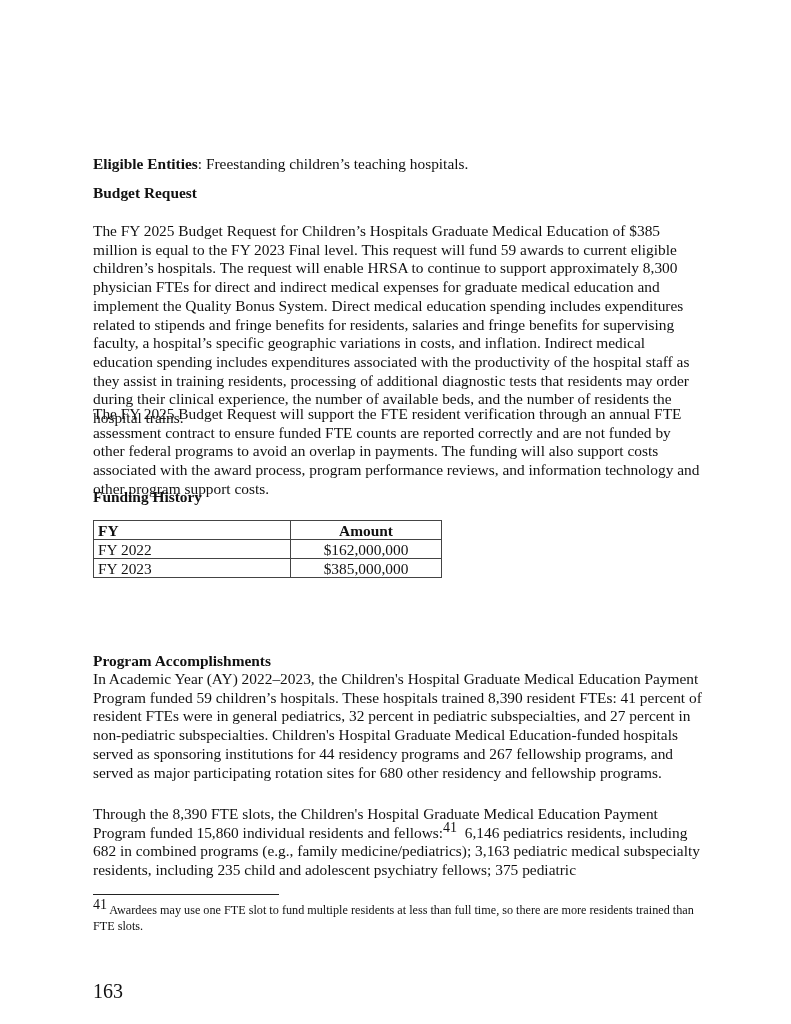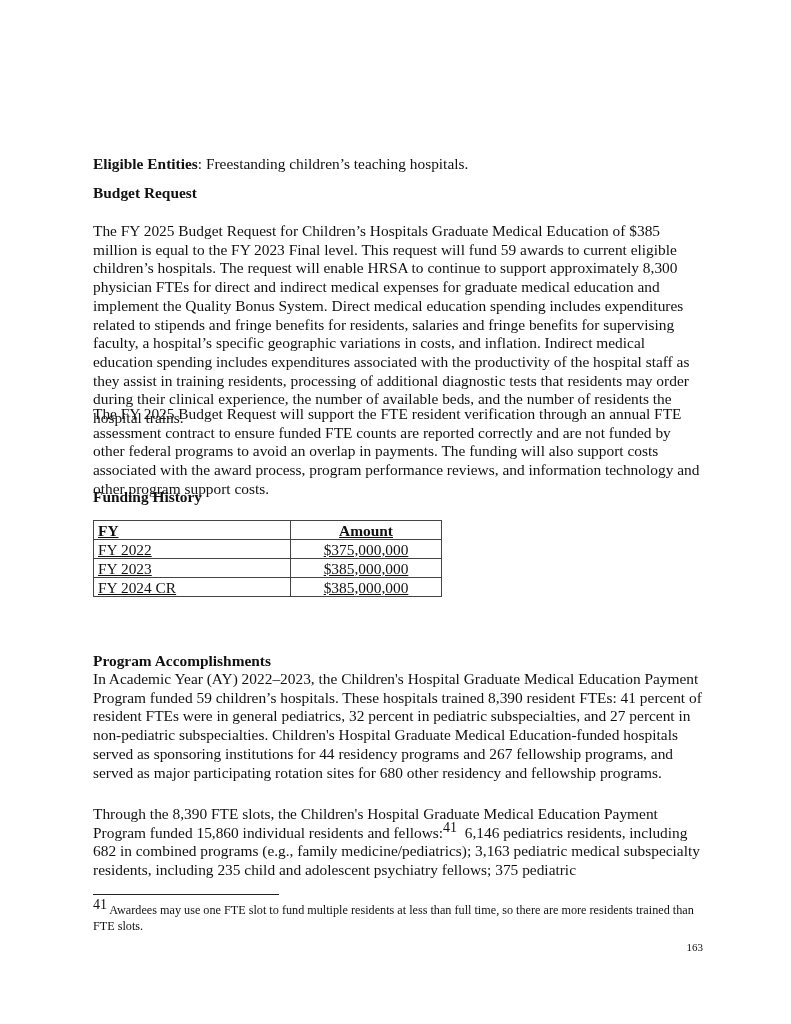--- a/index.html
+++ b/index.html
@@ -10,29 +10,29 @@
   }
   .page { position: absolute; left: 93px; top: 0; width: 610px; }
   .line { position: absolute; left: 0; white-space: nowrap; line-height: 18px; }
   .bold { font-weight: bold; }
   .para { position: absolute; left: 0; width: 612px; line-height: 18.7px; text-align: left; }
   table.funding {
     position: absolute; left: 0; top: 520px; border-collapse: collapse;
     font-size: 15.4px; line-height: 17px;
   }
   table.funding td, table.funding th {
-    border: 1px solid #444; padding: 0 4px; height: 18px; text-decoration: underline;
+    border: 1px solid #444; padding: 0 4px; height: 18px;
   }
   table.funding th { font-weight: bold; }
   table.funding th.fy { text-align: left; width: 188px; }
   table.funding th.amt, table.funding td.amt { text-align: center; width: 142px; }
   .fn-rule { position: absolute; left: 0; top: 894px; width: 186px; border-top: 1px solid #222; }
   .footnote { position: absolute; left: 0; top: 902px; width: 610px; font-size: 12.2px; line-height: 16px; }
   sup { font-size: 14px; line-height: 0; vertical-align: super; }
-  .pagenum { position: absolute; left: 0; width: 610px; top: 941px; text-align: right; font-size: 11px; }
+  .pagenum { position: absolute; left: 0; width: 610px; top: 980px; text-align: left; font-size: 20px; }
 </style>
 </head>
 <body>
 
 <div class="page">
 
   <div class="line" style="top:155px;">
     <span class="bold">Eligible Entities</span><span>: Freestanding children’s teaching hospitals.</span>
   </div>
 
@@ -47,28 +47,24 @@
   <table class="funding">
     <thead>
       <tr>
         <th class="fy">FY</th>
         <th class="amt">Amount</th>
       </tr>
     </thead>
     <tbody>
       <tr>
         <td>FY 2022</td>
-        <td class="amt">$375,000,000</td>
+        <td class="amt">$162,000,000</td>
       </tr>
       <tr>
         <td>FY 2023</td>
-        <td class="amt">$385,000,000</td>
-      </tr>
-      <tr>
-        <td>FY 2024 CR</td>
         <td class="amt">$385,000,000</td>
       </tr>
     </tbody>
   </table>
 
   <div class="line bold" style="top:652px;">Program Accomplishments</div>
 
   <div class="para" style="top:670px;">In Academic Year (AY) 2022–2023, the Children's Hospital Graduate Medical Education Payment Program funded 59 children’s hospitals. These hospitals trained 8,390 resident FTEs: 41 percent of resident FTEs were in general pediatrics, 32 percent in pediatric subspecialties, and 27 percent in non-pediatric subspecialties. Children's Hospital Graduate Medical Education-funded hospitals served as sponsoring institutions for 44 residency programs and 267 fellowship programs, and served as major participating rotation sites for 680 other residency and fellowship programs.</div>
 
   <div class="para" style="top:805px;">

